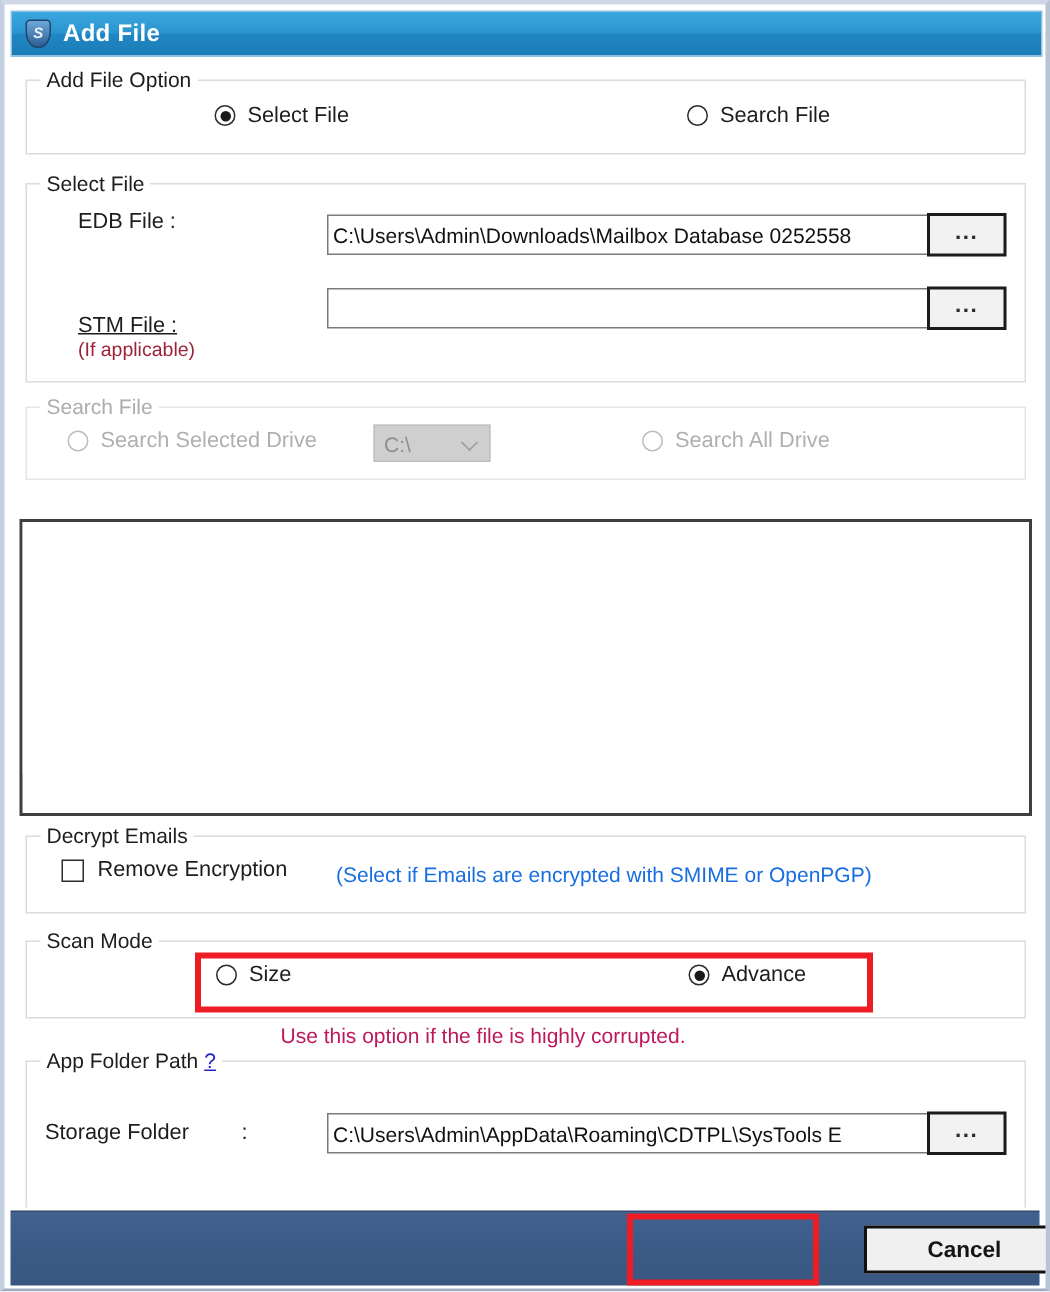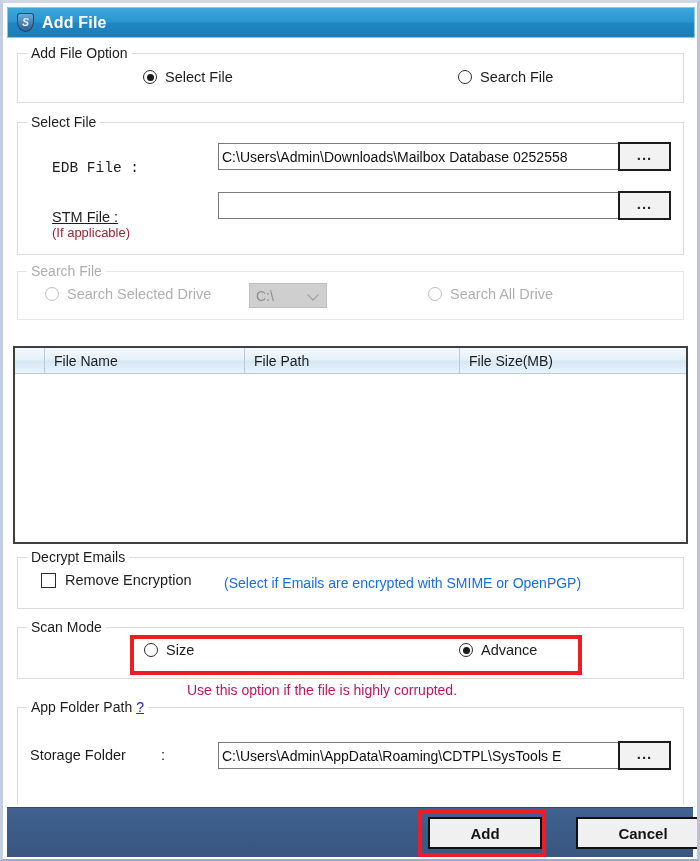--- a/index.html
+++ b/index.html
@@ -290,21 +290,21 @@
       </div>
       <div class="radio-row" style="left:440px; top:15px;">
         <div class="radio"></div>
         <div class="radio-label">Search File</div>
       </div>
     </div>
 
     <div class="group" style="left:10px; top:83px; width:667px; height:133px;">
       <div class="group-title">Select File</div>
 
-      <div class="field-label" style="left:34px; top:37px;font-family:Liberation Mono, monospace;">EDB File :</div>
+      <div class="field-label" style="left:34px; top:17px;">EDB File :</div>
       <div class="textbox" style="left:155px; top:20px; width:410px; height:27px;">C:\Users\Admin\Downloads\Mailbox Database 0252558</div>
       <div class="browse-btn" style="left:600px; top:19px; width:53px; height:29px;">
         <span class="dots">...</span>
       </div>
 
       <div class="field-label" style="left:34px; top:86px;text-decoration:underline;">STM File :</div>
       <div class="textbox" style="left:155px; top:69px; width:410px; height:27px;"></div>
       <div class="browse-btn" style="left:600px; top:68px; width:53px; height:29px;">
         <span class="dots">...</span>
       </div>
@@ -321,26 +321,20 @@
         <span>C:\</span>
         <span class="chev"></span>
       </div>
       <div class="radio-row" style="left:410px; top:14px;">
         <div class="radio disabled"></div>
         <div class="radio-label disabled">Search All Drive</div>
       </div>
     </div>
 
     <div id="listview" style="left:6px; top:307px; width:675px; height:198px;">
-      <div id="list-header">
-        <div class="col spacer" style="width:30px;"></div>
-        <div class="col" style="width:200px;">File Name</div>
-        <div class="col" style="width:215px;">File Path</div>
-        <div class="col" style="flex:1; border-right:none;">File Size(MB)</div>
-      </div>
       <div id="list-body"></div>
     </div>
 
     <div class="group" style="left:10px; top:518px; width:667px; height:52px;">
       <div class="group-title">Decrypt Emails</div>
       <div class="radio-row" style="left:23px; top:14px;">
         <div class="checkbox"></div>
         <div class="radio-label">Remove Encryption</div>
       </div>
       <div class="note-blue" style="left:206px; top:17px;">(Select if Emails are encrypted with SMIME or OpenPGP)</div>
@@ -369,19 +363,18 @@
       <div class="browse-btn" style="left:600px; top:33px; width:53px; height:29px;">
         <span class="dots">...</span>
       </div>
     </div>
 
   </div>
 
   <div class="redbox" style="left:127px; top:632px; width:452px; height:40px;"></div>
 
   <div id="footer">
-    <div class="dlg-btn" style="left:421px; width:114px;">Add</div>
     <div class="dlg-btn" style="left:569px; width:134px;">Cancel</div>
   </div>
 
   <div class="redbox" style="left:415px; top:806px; width:128px; height:48px;"></div>
 
 </div>
 
 </body></html>

